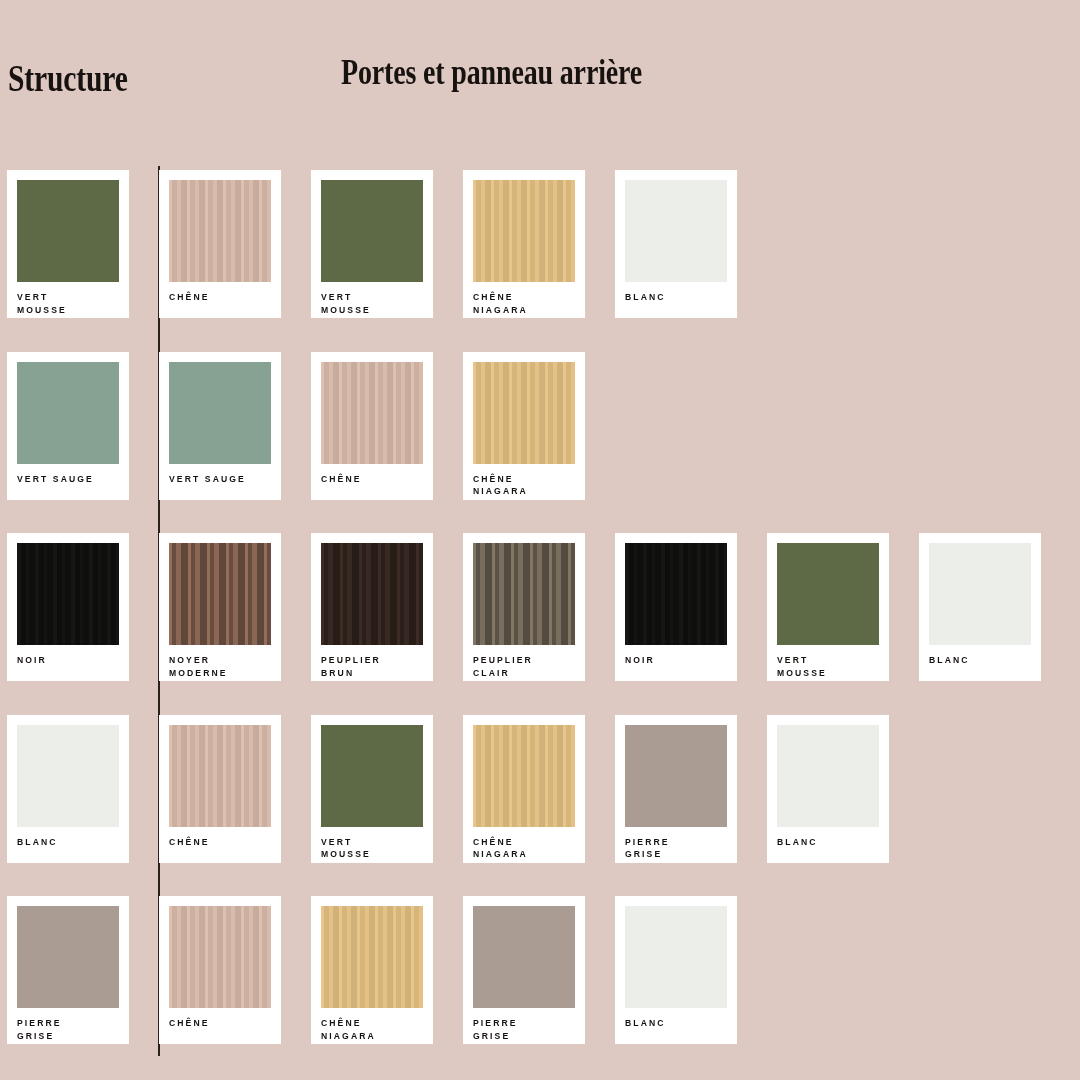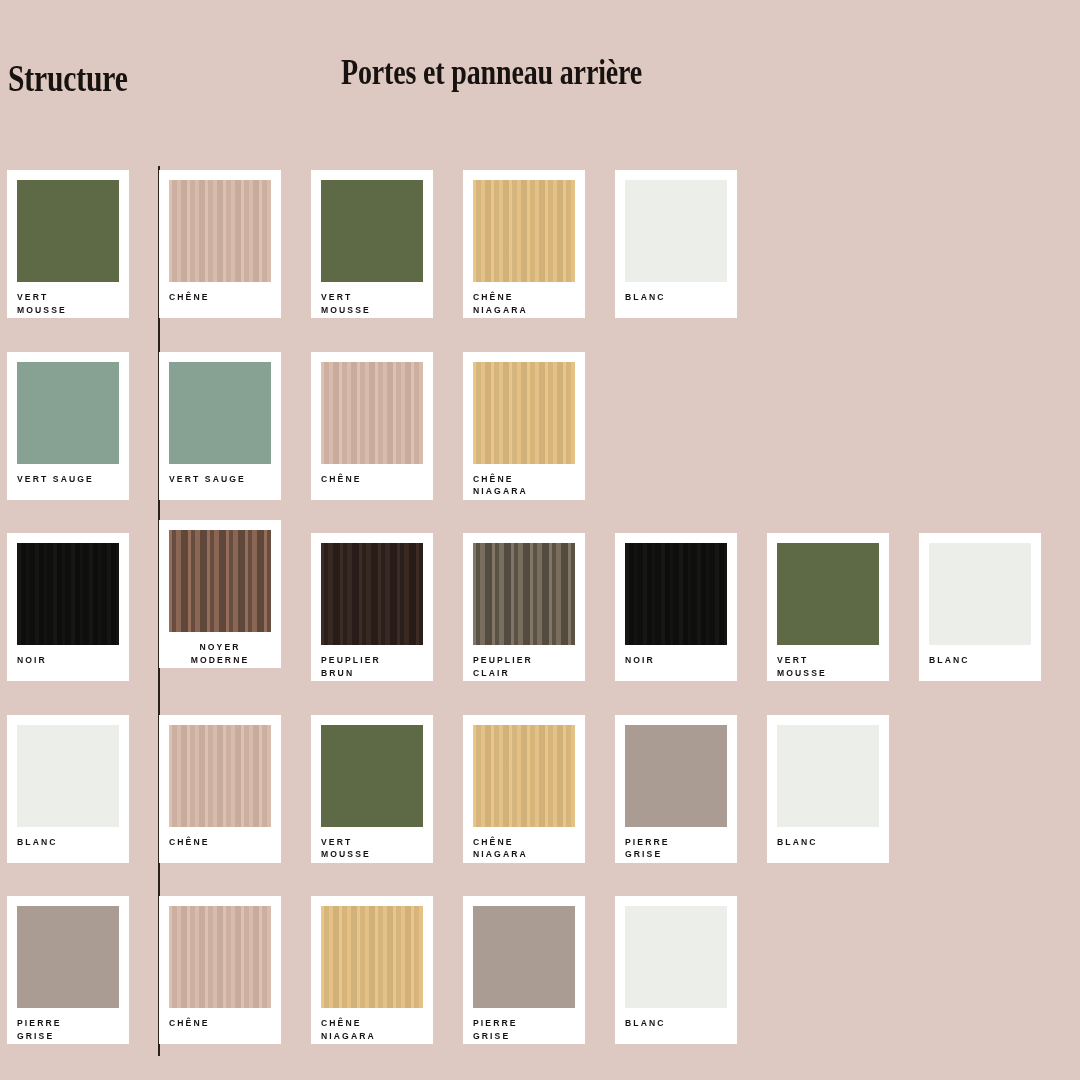--- a/index.html
+++ b/index.html
@@ -154,21 +154,21 @@
         </div>
         <div class="label">CHÊNE
 NIAGARA</div>
       </div>
       <div class="card" style="left: 7px; top: 533px;">
         <div class="chip" style="background: rgb(17, 17, 16);">
           <div class="grain" style="background: linear-gradient(90deg, rgb(23, 23, 22) 0px, rgb(23, 23, 22) 4px, rgb(13, 13, 12) 4px, rgb(13, 13, 12) 9px, rgb(20, 20, 19) 9px, rgb(20, 20, 19) 12px, rgb(14, 14, 14) 12px, rgb(14, 14, 14) 18px, rgb(23, 23, 22) 18px, rgb(23, 23, 22) 22px, rgb(13, 13, 12) 22px, rgb(13, 13, 12) 27px, rgb(20, 20, 19) 27px, rgb(20, 20, 19) 30px, rgb(14, 14, 14) 30px, rgb(14, 14, 14) 36px, rgb(23, 23, 22) 36px, rgb(23, 23, 22) 40px, rgb(13, 13, 12) 40px, rgb(13, 13, 12) 45px, rgb(20, 20, 19) 45px, rgb(20, 20, 19) 48px, rgb(14, 14, 14) 48px, rgb(14, 14, 14) 54px, rgb(23, 23, 22) 54px, rgb(23, 23, 22) 58px, rgb(13, 13, 12) 58px, rgb(13, 13, 12) 63px, rgb(20, 20, 19) 63px, rgb(20, 20, 19) 66px, rgb(14, 14, 14) 66px, rgb(14, 14, 14) 72px, rgb(23, 23, 22) 72px, rgb(23, 23, 22) 76px, rgb(13, 13, 12) 76px, rgb(13, 13, 12) 81px, rgb(20, 20, 19) 81px, rgb(20, 20, 19) 84px, rgb(14, 14, 14) 84px, rgb(14, 14, 14) 90px, rgb(23, 23, 22) 90px, rgb(23, 23, 22) 94px, rgb(13, 13, 12) 94px, rgb(13, 13, 12) 99px, rgb(20, 20, 19) 99px, rgb(20, 20, 19) 102px); opacity: 0.85;"></div>
         </div>
         <div class="label">NOIR</div>
       </div>
-      <div class="card" style="left: 159px; top: 520px; text-align: center;">
+      <div class="card" style="left: 159px; top: 533px;">
         <div class="chip" style="background: rgb(125, 93, 76);">
           <div class="grain" style="background: linear-gradient(90deg, rgb(153, 113, 93) 0px, rgb(153, 113, 93) 3px, rgb(100, 74, 61) 3px, rgb(100, 74, 61) 7px, rgb(140, 104, 85) 7px, rgb(140, 104, 85) 12px, rgb(90, 67, 55) 12px, rgb(90, 67, 55) 19px, rgb(153, 113, 93) 19px, rgb(153, 113, 93) 22px, rgb(100, 74, 61) 22px, rgb(100, 74, 61) 26px, rgb(140, 104, 85) 26px, rgb(140, 104, 85) 31px, rgb(90, 67, 55) 31px, rgb(90, 67, 55) 38px, rgb(153, 113, 93) 38px, rgb(153, 113, 93) 41px, rgb(100, 74, 61) 41px, rgb(100, 74, 61) 45px, rgb(140, 104, 85) 45px, rgb(140, 104, 85) 50px, rgb(90, 67, 55) 50px, rgb(90, 67, 55) 57px, rgb(153, 113, 93) 57px, rgb(153, 113, 93) 60px, rgb(100, 74, 61) 60px, rgb(100, 74, 61) 64px, rgb(140, 104, 85) 64px, rgb(140, 104, 85) 69px, rgb(90, 67, 55) 69px, rgb(90, 67, 55) 76px, rgb(153, 113, 93) 76px, rgb(153, 113, 93) 79px, rgb(100, 74, 61) 79px, rgb(100, 74, 61) 83px, rgb(140, 104, 85) 83px, rgb(140, 104, 85) 88px, rgb(90, 67, 55) 88px, rgb(90, 67, 55) 95px, rgb(153, 113, 93) 95px, rgb(153, 113, 93) 98px, rgb(100, 74, 61) 98px, rgb(100, 74, 61) 102px); opacity: 0.85;"></div>
         </div>
         <div class="label">NOYER
 MODERNE</div>
       </div>
       <div class="card" style="left: 311px; top: 533px;">
         <div class="chip" style="background: rgb(51, 37, 31);">
           <div class="grain" style="background: linear-gradient(90deg, rgb(62, 45, 38) 0px, rgb(62, 45, 38) 3px, rgb(41, 30, 25) 3px, rgb(41, 30, 25) 7px, rgb(57, 41, 35) 7px, rgb(57, 41, 35) 12px, rgb(37, 27, 22) 12px, rgb(37, 27, 22) 19px, rgb(62, 45, 38) 19px, rgb(62, 45, 38) 22px, rgb(41, 30, 25) 22px, rgb(41, 30, 25) 26px, rgb(57, 41, 35) 26px, rgb(57, 41, 35) 31px, rgb(37, 27, 22) 31px, rgb(37, 27, 22) 38px, rgb(62, 45, 38) 38px, rgb(62, 45, 38) 41px, rgb(41, 30, 25) 41px, rgb(41, 30, 25) 45px, rgb(57, 41, 35) 45px, rgb(57, 41, 35) 50px, rgb(37, 27, 22) 50px, rgb(37, 27, 22) 57px, rgb(62, 45, 38) 57px, rgb(62, 45, 38) 60px, rgb(41, 30, 25) 60px, rgb(41, 30, 25) 64px, rgb(57, 41, 35) 64px, rgb(57, 41, 35) 69px, rgb(37, 27, 22) 69px, rgb(37, 27, 22) 76px, rgb(62, 45, 38) 76px, rgb(62, 45, 38) 79px, rgb(41, 30, 25) 79px, rgb(41, 30, 25) 83px, rgb(57, 41, 35) 83px, rgb(57, 41, 35) 88px, rgb(37, 27, 22) 88px, rgb(37, 27, 22) 95px, rgb(62, 45, 38) 95px, rgb(62, 45, 38) 98px, rgb(41, 30, 25) 98px, rgb(41, 30, 25) 102px); opacity: 0.85;"></div>
         </div>

